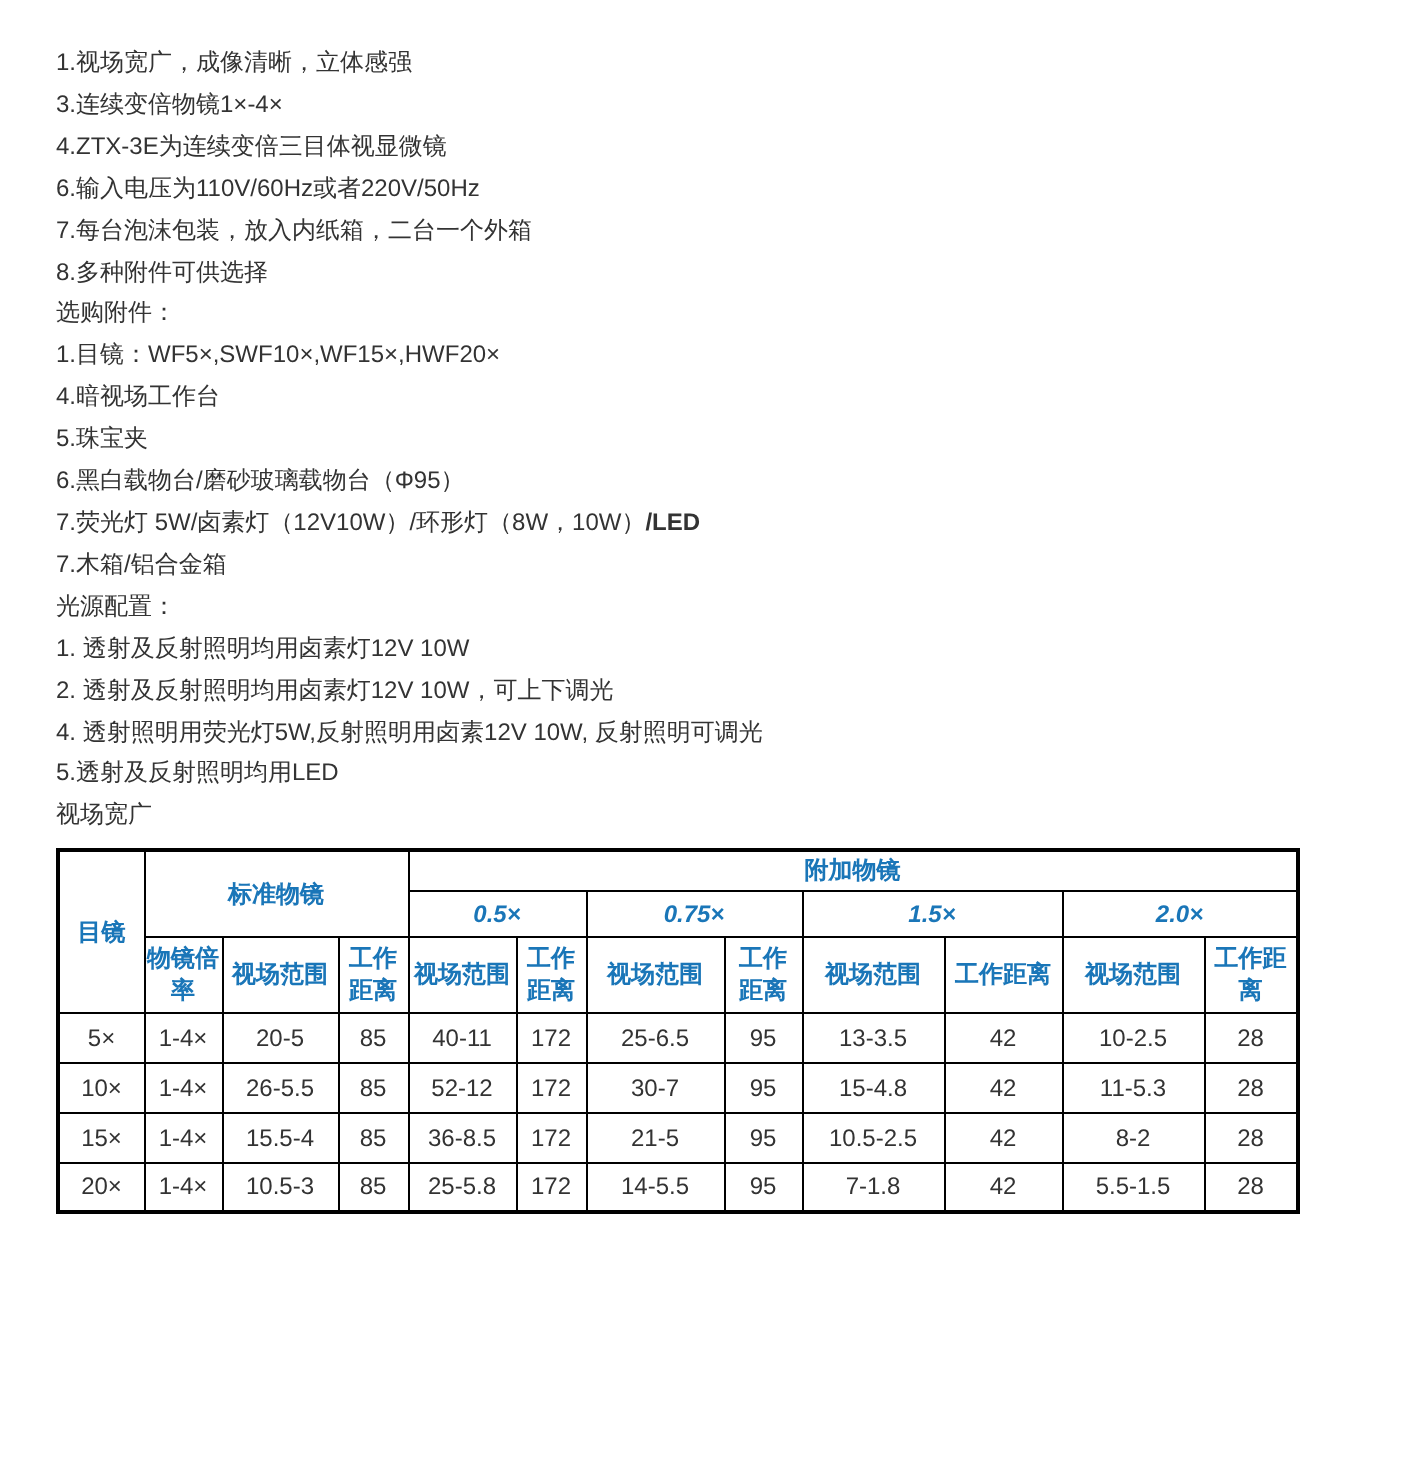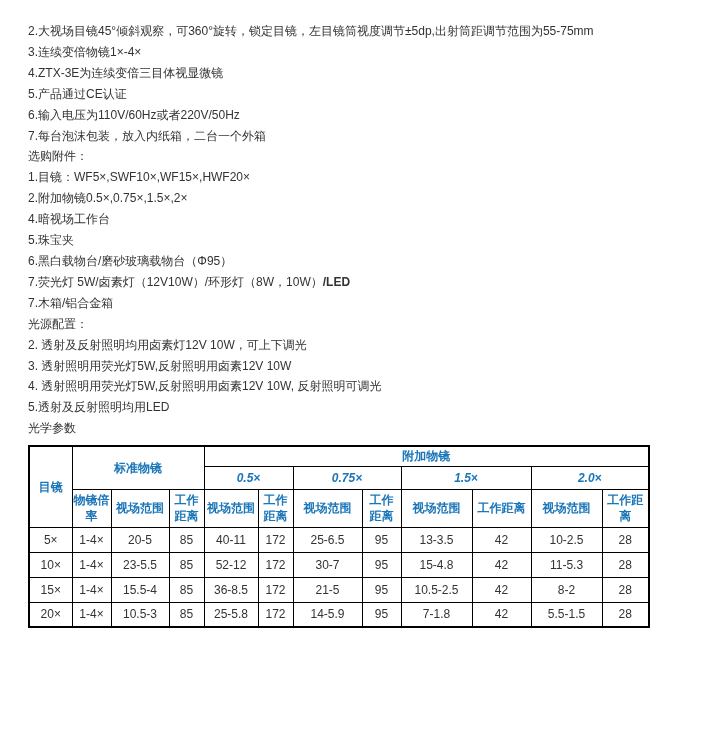--- a/index.html
+++ b/index.html
@@ -54,40 +54,39 @@
   tr.hrow2 { height: 23px; font-style: italic; }
   tr.hrow3 { height: 38px; }
   table.spec tbody tr { height: 25px; }
 </style>
 </head>
 <body>
 
 <div class="page">
 
   <div class="text-block" id="lines">
-      <div class="line">2.大视场目镜45°倾斜观察，可360°旋转，锁定目镜，左目镜筒视度调节±5dp,出射筒距调节范围为55-75mm</div>
+      <div class="line">1.视场宽广，成像清晰，立体感强</div>
       <div class="line">3.连续变倍物镜1×-4×</div>
       <div class="line">4.ZTX-3E为连续变倍三目体视显微镜</div>
-      <div class="line">5.产品通过CE认证</div>
       <div class="line">6.输入电压为110V/60Hz或者220V/50Hz</div>
       <div class="line">7.每台泡沫包装，放入内纸箱，二台一个外箱</div>
+      <div class="line">8.多种附件可供选择</div>
       <div class="line">选购附件：</div>
       <div class="line">1.目镜：WF5×,SWF10×,WF15×,HWF20×</div>
-      <div class="line">2.附加物镜0.5×,0.75×,1.5×,2×</div>
       <div class="line">4.暗视场工作台</div>
       <div class="line">5.珠宝夹</div>
       <div class="line">6.黑白载物台/磨砂玻璃载物台（Φ95）</div>
       <div class="line">7.荧光灯 5W/卤素灯（12V10W）/环形灯（8W，10W）<b>/LED</b></div>
       <div class="line">7.木箱/铝合金箱</div>
       <div class="line">光源配置：</div>
+      <div class="line">1. 透射及反射照明均用卤素灯12V 10W</div>
       <div class="line">2. 透射及反射照明均用卤素灯12V 10W，可上下调光</div>
-      <div class="line">3. 透射照明用荧光灯5W,反射照明用卤素12V 10W</div>
       <div class="line">4. 透射照明用荧光灯5W,反射照明用卤素12V 10W, 反射照明可调光</div>
       <div class="line">5.透射及反射照明均用LED</div>
-      <div class="line">光学参数</div>
+      <div class="line">视场宽广</div>
     </div>
 
   <table class="spec">
     <colgroup>
       <col style="width:43px">
         <col style="width:39px">
         <col style="width:58px">
         <col style="width:35px">
       <col style="width:54px">
         <col style="width:35px">
@@ -139,21 +138,21 @@
           <td>25-6.5</td>
           <td>95</td>
           <td>13-3.5</td>
           <td>42</td>
           <td>10-2.5</td>
           <td>28</td>
         </tr>
         <tr>
           <td>10×</td>
           <td>1-4×</td>
-          <td>23-5.5</td>
+          <td>26-5.5</td>
           <td>85</td>
           <td>52-12</td>
           <td>172</td>
           <td>30-7</td>
           <td>95</td>
           <td>15-4.8</td>
           <td>42</td>
           <td>11-5.3</td>
           <td>28</td>
         </tr>
@@ -171,21 +170,21 @@
           <td>8-2</td>
           <td>28</td>
         </tr>
         <tr>
           <td>20×</td>
           <td>1-4×</td>
           <td>10.5-3</td>
           <td>85</td>
           <td>25-5.8</td>
           <td>172</td>
-          <td>14-5.9</td>
+          <td>14-5.5</td>
           <td>95</td>
           <td>7-1.8</td>
           <td>42</td>
           <td>5.5-1.5</td>
           <td>28</td>
         </tr>
       </tbody>
   </table>
 
 </div>

